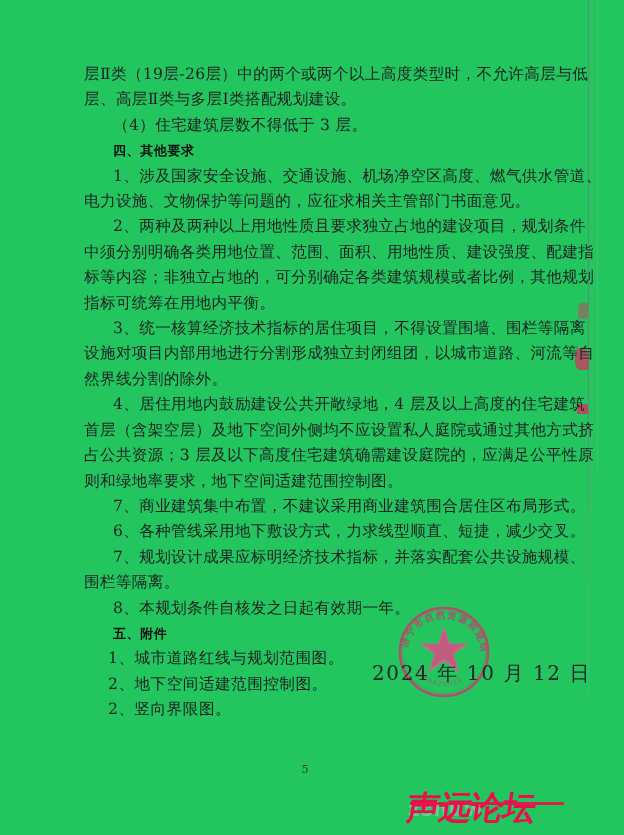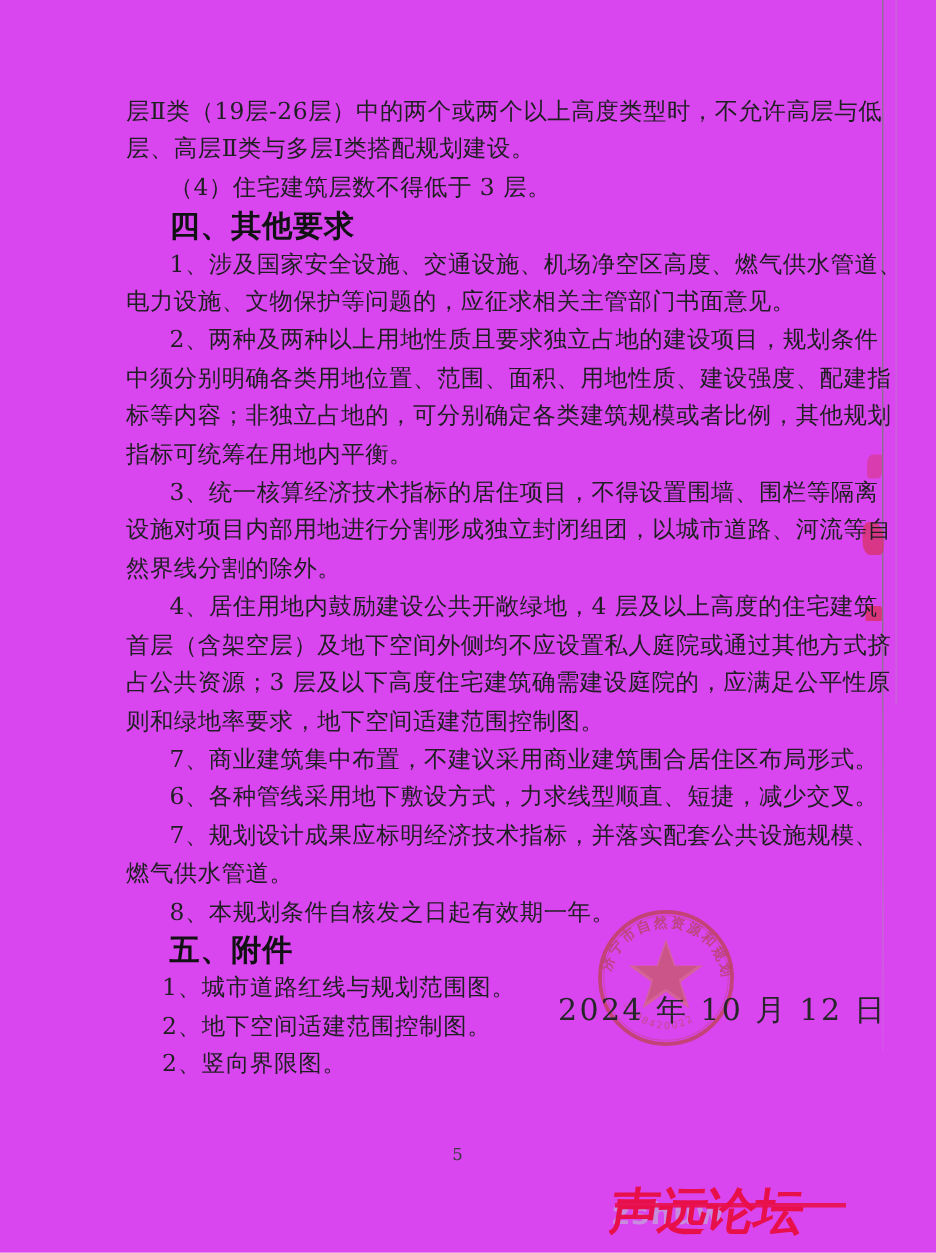--- a/index.html
+++ b/index.html
@@ -11,21 +11,21 @@
     font-family: "DejaVu Serif", "Liberation Serif", serif;
     overflow: hidden;
     position: relative;
   }
 
   
   #page {
     position: relative;
     width: 624px;
     height: 835px;
-    background: #d946ef;
+    background: #22c55e;
   }
 
   
   .page-edge {
     position: absolute;
     top: 0;
     left: 588px;
     width: 1px;
     height: 700px;
     background: linear-gradient(to bottom,
@@ -72,21 +72,21 @@
     letter-spacing: 0.35px;
     white-space: nowrap;
     font-family: "DejaVu Serif", "Liberation Serif", serif;
     text-rendering: geometricPrecision;
   }
 
   .line.indent  { text-indent: 29px; }
 
   .heading {
     color: #111114;
-    font-size: 20px;
+    font-size: 13px;
     font-weight: bold;
     line-height: 25.4px;
     letter-spacing: 0.6px;
     text-indent: 29px;
     white-space: nowrap;
     font-family: "DejaVu Sans", "Liberation Sans", sans-serif;
   }
 
   
   .line.attach { text-indent: 24px; letter-spacing: 0.5px; }
@@ -179,21 +179,21 @@
     <div class="line indent">3、统一核算经济技术指标的居住项目，不得设置围墙、围栏等隔离</div>
     <div class="line">设施对项目内部用地进行分割形成独立封闭组团，以城市道路、河流等自</div>
     <div class="line">然界线分割的除外。</div>
     <div class="line indent">4、居住用地内鼓励建设公共开敞绿地，4 层及以上高度的住宅建筑</div>
     <div class="line">首层（含架空层）及地下空间外侧均不应设置私人庭院或通过其他方式挤</div>
     <div class="line">占公共资源；3 层及以下高度住宅建筑确需建设庭院的，应满足公平性原</div>
     <div class="line">则和绿地率要求，地下空间适建范围控制图。</div>
     <div class="line indent">7、商业建筑集中布置，不建议采用商业建筑围合居住区布局形式。</div>
     <div class="line indent">6、各种管线采用地下敷设方式，力求线型顺直、短捷，减少交叉。</div>
     <div class="line indent">7、规划设计成果应标明经济技术指标，并落实配套公共设施规模、</div>
-    <div class="line">燃气供水管道。</div>
+    <div class="line">围栏等隔离。</div>
     <div class="line indent">8、本规划条件自核发之日起有效期一年。</div>
 
     <div class="heading">五、附件</div>
 
     <div class="line attach">1、城市道路红线与规划范围图。</div>
     <div class="line attach">2、地下空间适建范围控制图。</div>
     <div class="line attach">2、竖向界限图。</div>
 
   </div>
 

